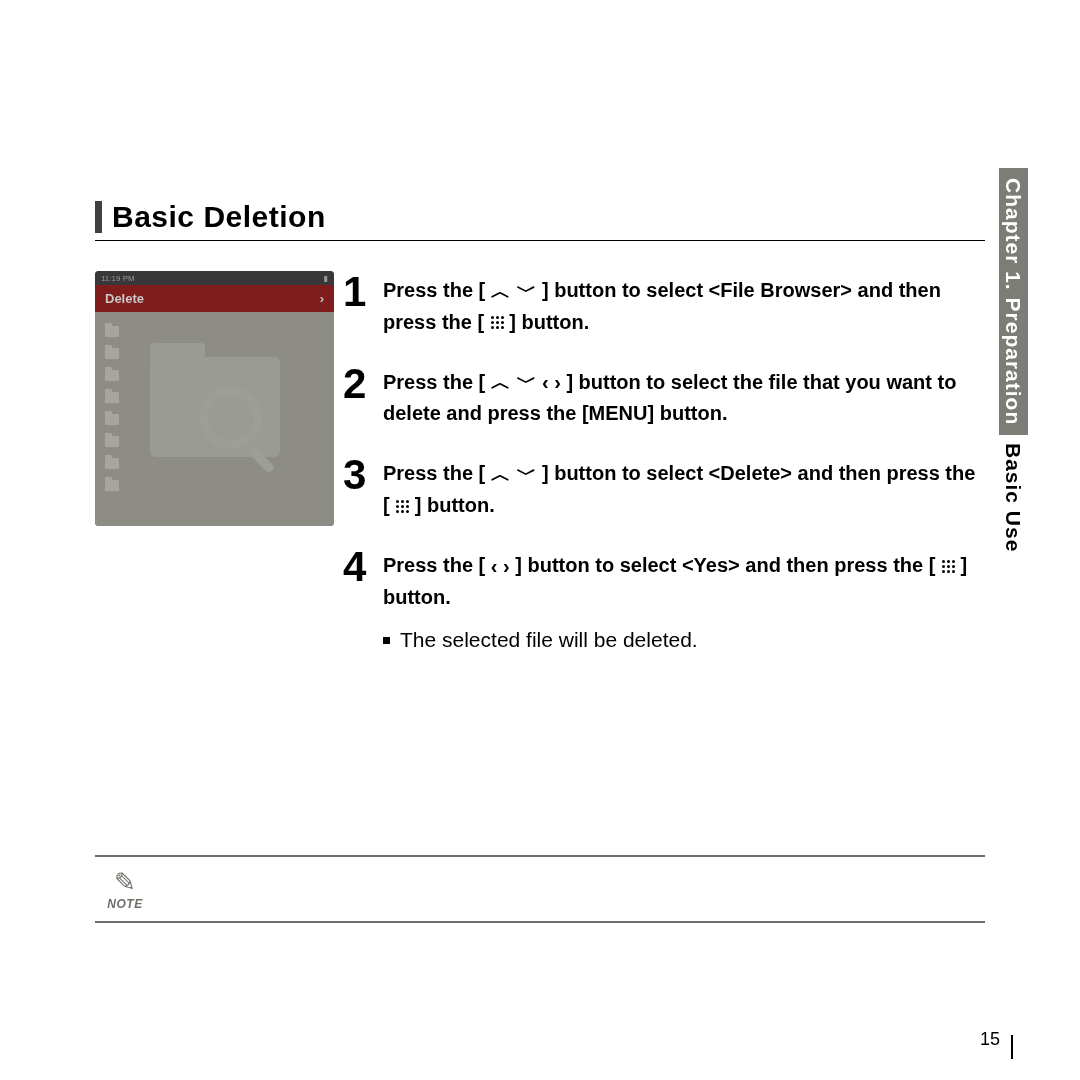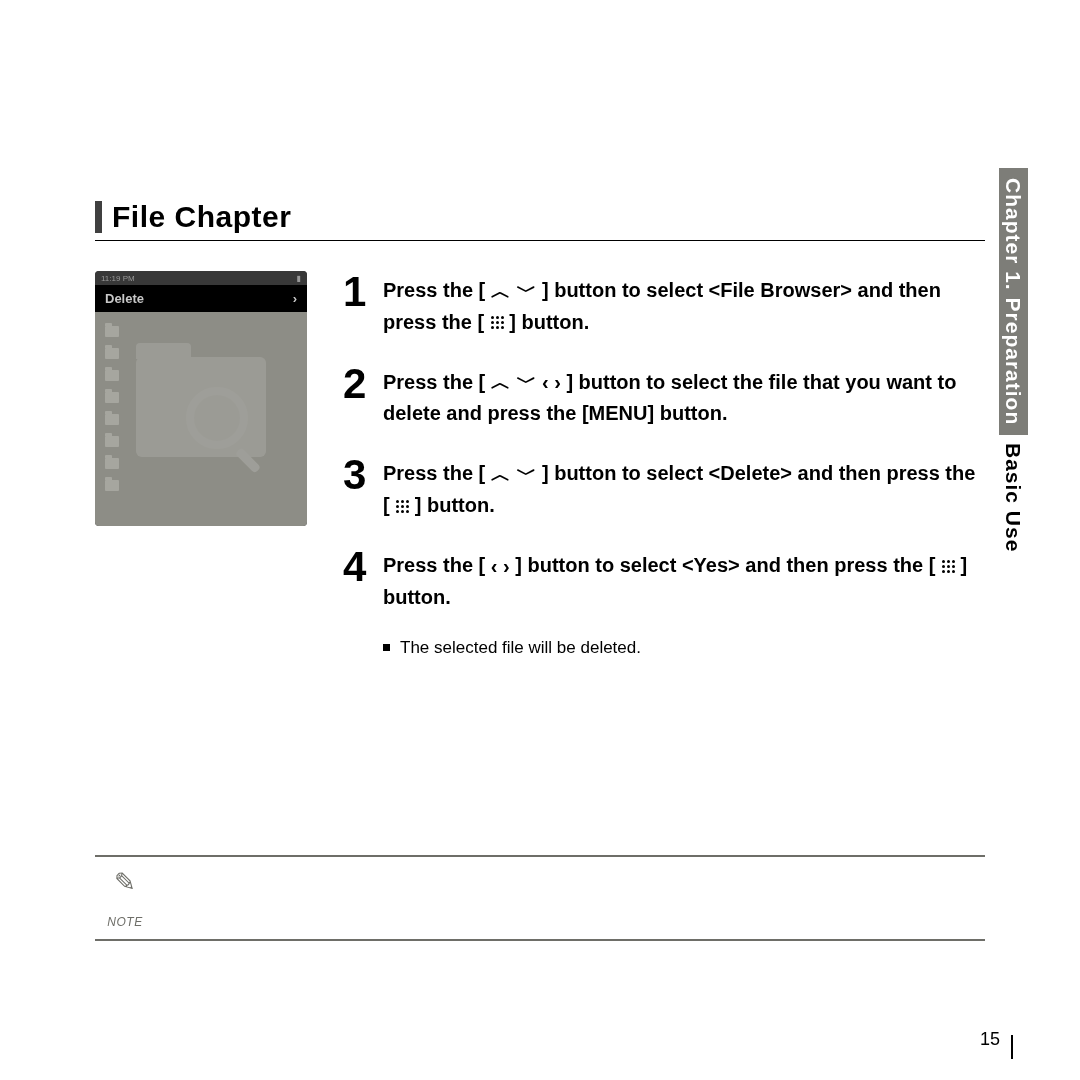--- a/index.html
+++ b/index.html
@@ -37,39 +37,39 @@
   }
   .content {
     display: flex;
     margin-top: 30px;
   }
   .device {
     width: 220px;
     flex: 0 0 220px;
   }
   .device-frame {
-    width: 212px;
+    width: 239px;
     height: 255px;
     background: #4a4a4a;
     border-radius: 4px;
     position: relative;
     overflow: hidden;
   }
   .device-statusbar {
     height: 14px;
     background: #383838;
     display:flex;
     align-items:center;
     justify-content: space-between;
     padding: 0 6px;
     font-size: 8px;
     color: #999;
   }
   .device-header {
-    background: #000000;
+    background: #7f1d1d;
     color: #c8c8c8;
     font-size: 13px;
     font-weight: bold;
     padding: 6px 10px;
     display: flex;
     justify-content: space-between;
     align-items: center;
   }
   .device-screen {
     background: #8d8d86;
@@ -173,23 +173,23 @@
     vertical-align: middle;
     top:-1px;
   }
   .dots-btn span {
     position:absolute;
     width:3px; height:3px;
     background:#000;
     border-radius:50%;
   }
   .step-bullets {
-    margin-top: 23px;
+    margin-top: 12px;
     font-weight: normal;
-    font-size: 17px;
+    font-size: 21px;
   }
   .step-bullets .sq {
     display:inline-block;
     width:7px; height:7px;
     background:#000;
     margin-right:10px;
     vertical-align: middle;
     position: relative;
     top:-1px;
   }
@@ -228,24 +228,24 @@
     width: 60px;
     text-align:center;
     color:#6e6e68;
   }
   .note-left .pencil {
     font-size: 26px;
     line-height:1;
   }
   .note-left .lbl {
     font-size:12px;
-    font-weight:normal;
+    font-weight:bold;
     font-style: italic;
     letter-spacing:0.5px;
-    margin-top:20px;
+    margin-top:2px;
   }
   .note-body {
     flex:1;
     font-size:17px;
     padding-top: 6px;
     padding-left: 18px;
   }
   .note-body .sq {
     display:inline-block;
     width:7px; height:7px;
@@ -270,21 +270,21 @@
     height:24px;
     background:#000;
   }
 </style>
 </head>
 <body>
 
 <div class="page">
   <div class="title-row">
     <div class="title-bar"></div>
-    <div class="title">File Chapter</div>
+    <div class="title">Basic Deletion</div>
   </div>
 
   <div class="content">
     <div class="device">
       <div class="device-frame">
         <div class="device-statusbar">
           <span>11:19 PM</span>
           <span>▮</span>
         </div>
         <div class="device-header">

